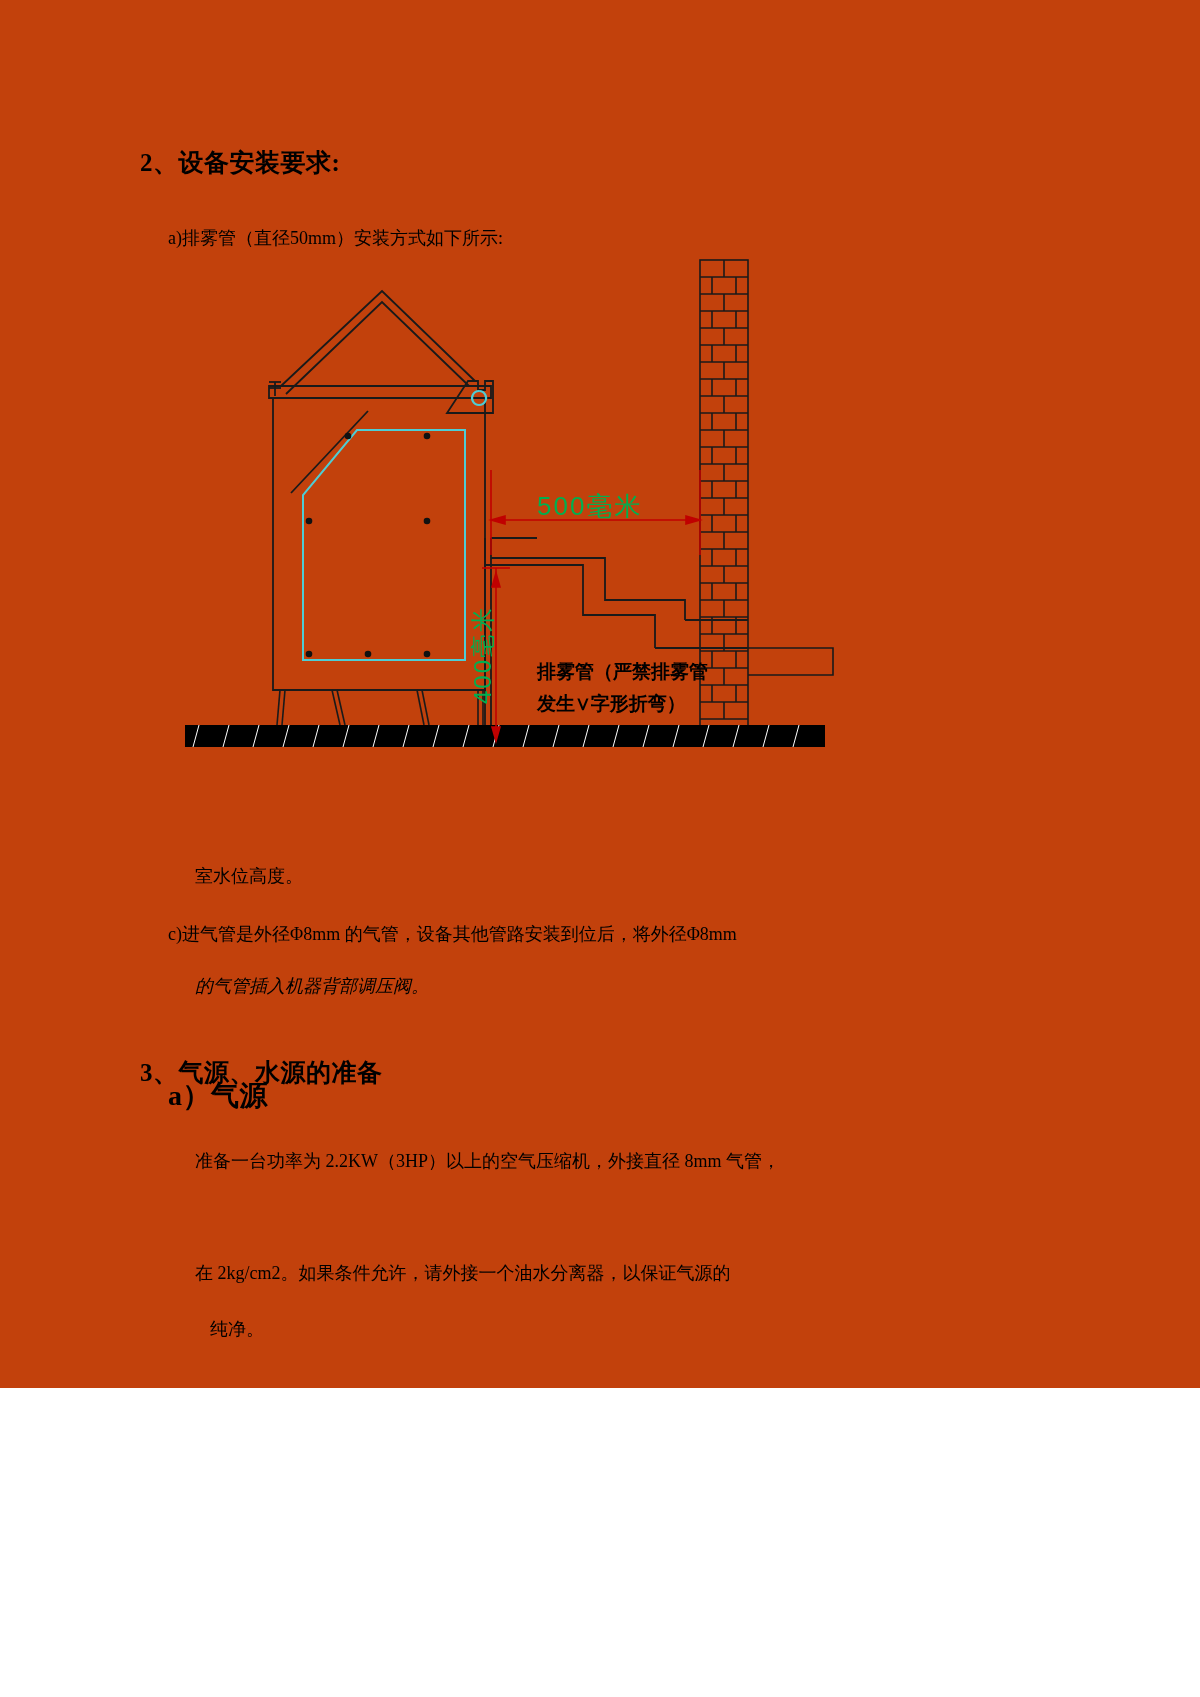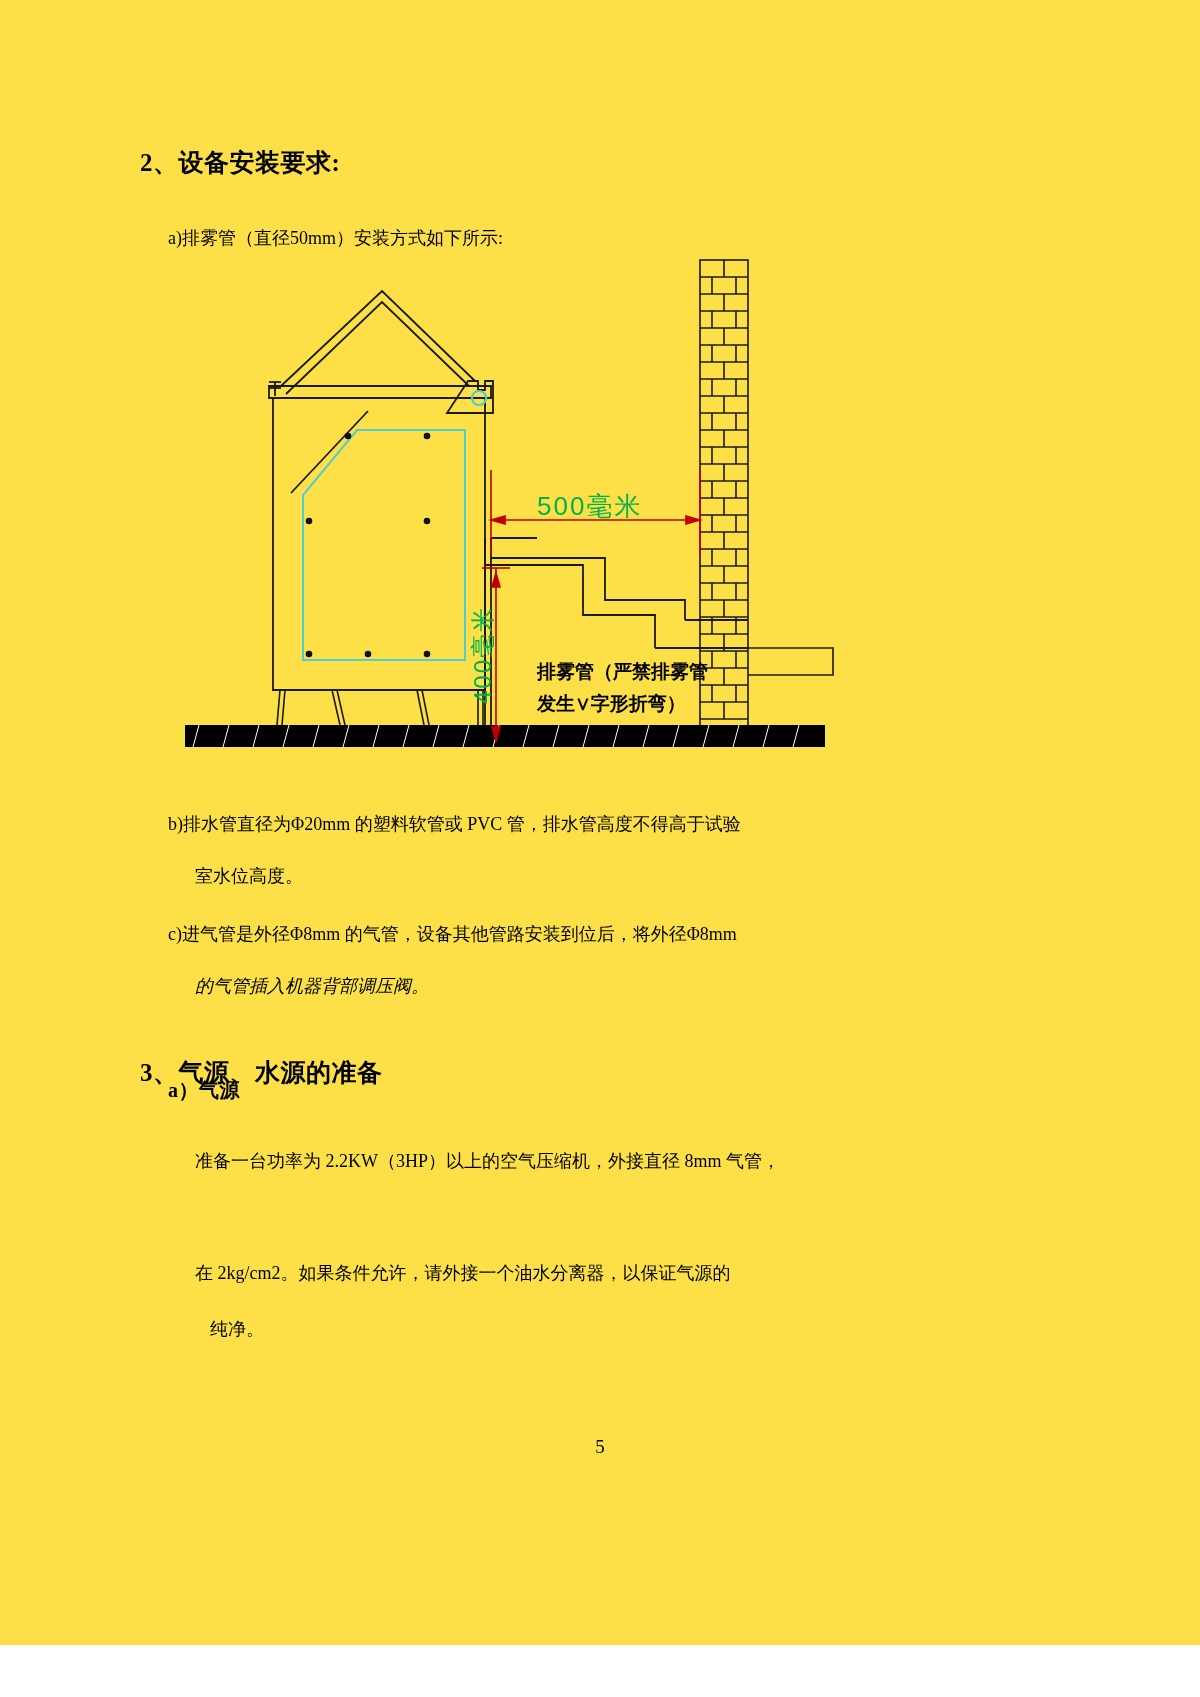--- a/index.html
+++ b/index.html
@@ -7,22 +7,22 @@
     padding: 0;
     background: #ffffff;
   }
   body {
     font-family: "Liberation Serif", "DejaVu Serif", serif;
     color: #000000;
   }
   .page {
     position: relative;
     width: 1200px;
-    height: 1645px;
-    background: #fde047;
+    height: 1388px;
+    background: #c2410c;
     overflow: hidden;
   }
   .content {
     position: absolute;
     left: 0; top: 0;
     width: 1200px;
     height: 1697px;
   }
 
   
@@ -249,29 +249,28 @@
           <polygon points="311,318 307,332 315,332"></polygon>
           <polygon points="311,486 307,472 315,472"></polygon>
         </g>
         <text x="306" y="400" transform="rotate(-90 306 400)" font-family="Liberation Sans, sans-serif" font-size="24" fill="#00b050" letter-spacing="2" text-anchor="middle" id="dim-v-text">400毫米</text>
 
         <text x="352" y="423" font-family="Liberation Sans, sans-serif" font-size="19" font-weight="bold" fill="#000000" id="anno-1">排雾管（严禁排雾管</text>
         <text x="352" y="455" font-family="Liberation Sans, sans-serif" font-size="19" font-weight="bold" fill="#000000" id="anno-2">发生∨字形折弯）</text>
       </svg>
     </div>
 
-    <div class="para" style="left:168px; top:798px;">b)排水管直径为Φ20mm 的塑料软管或 PVC 管，排水管高度不得高于试验</div>
     <div class="para" style="left:195px; top:850px;">室水位高度。</div>
 
     <div class="para" style="left:168px; top:908px;">c)进气管是外径Φ8mm 的气管，设备其他管路安装到位后，将外径Φ8mm</div>
     <div class="para" style="left:195px; top:960px;font-style:italic;">的气管插入机器背部调压阀。</div>
 
     <div class="h-bold" style="left:140px; top:1015px;margin-top:41px;">3、气源、水源的准备</div>
 
-    <div class="h-bold" style="left:168px; top:1077px; font-size:20px;">a）气源</div>
+    <div class="h-bold" style="left:168px; top:1077px; font-size:28px;">a）气源</div>
 
     <div class="para" style="left:195px; top:1135px;text-align:right;">准备一台功率为 2.2KW（3HP）以上的空气压缩机，外接直径 8mm 气管，</div>
     <div class="para" style="left:195px; top:1247px;">在 2kg/cm2。如果条件允许，请外接一个油水分离器，以保证气源的</div>
     <div class="para" style="left:210px; top:1303px;">纯净。</div>
 
     <div class="pagenum" style="left:0; top:1436px;">5</div>
 
   </div>
 </div>
 

